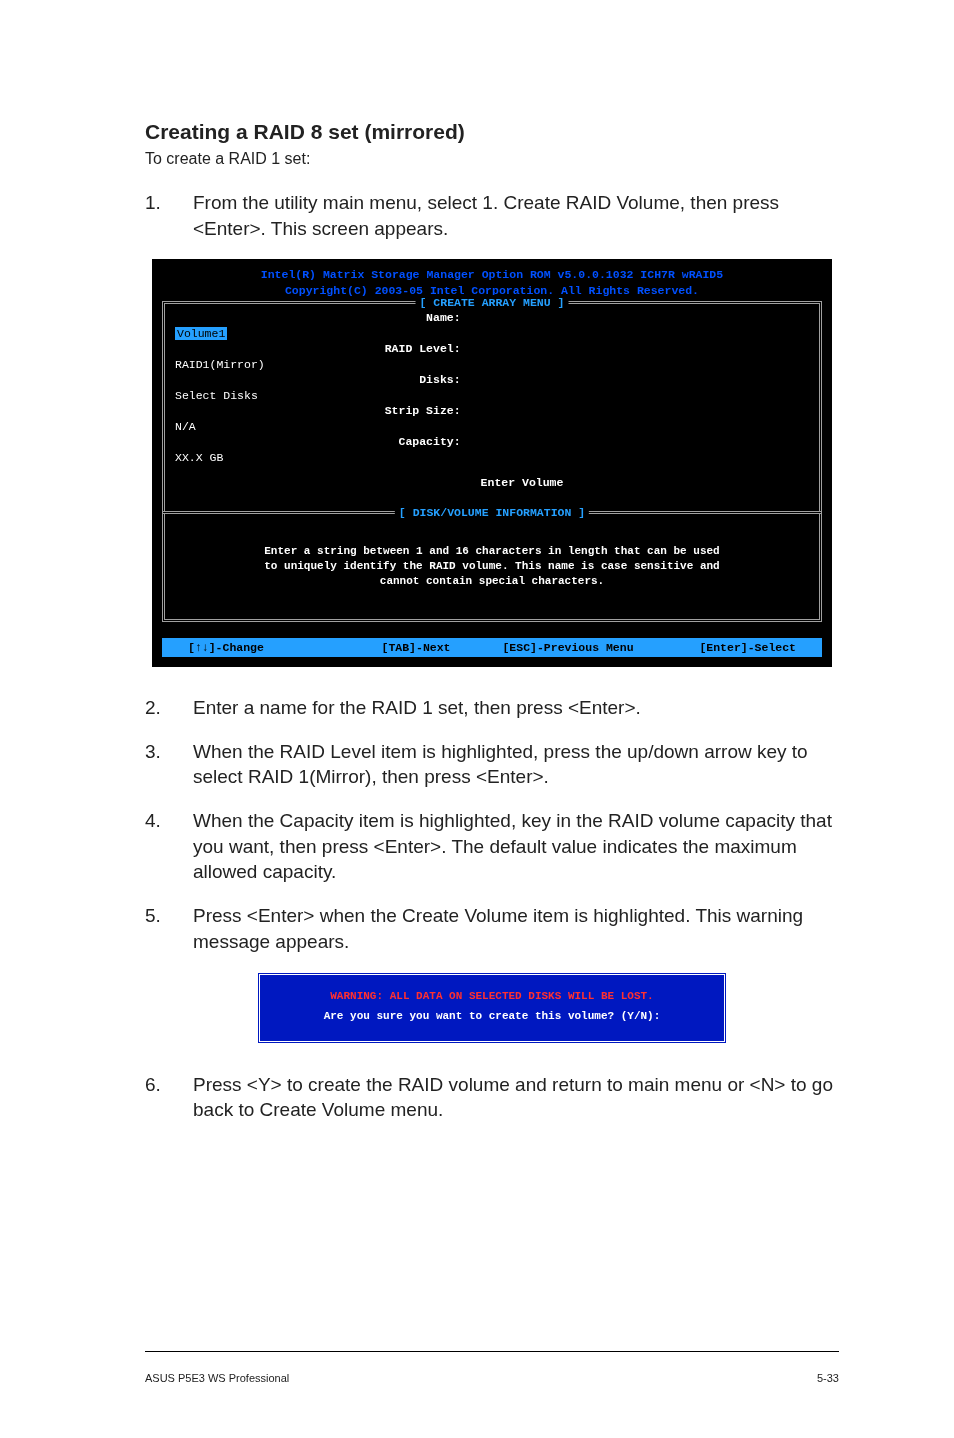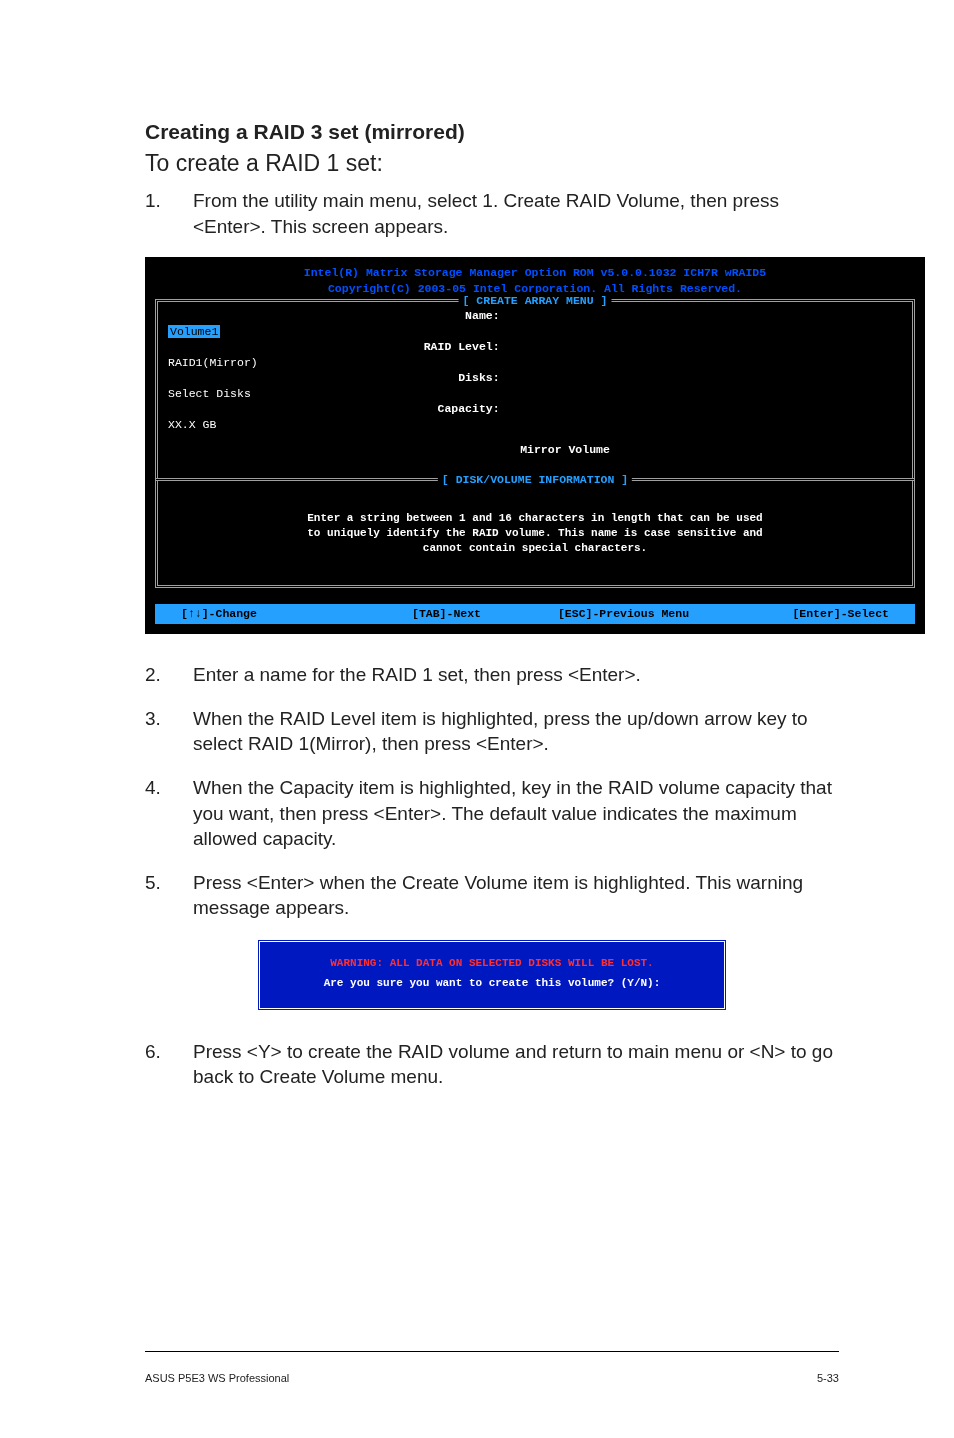--- a/index.html
+++ b/index.html
@@ -12,40 +12,40 @@
     position: relative;
     padding: 120px 115px 0 145px;
   }
   .section-title {
     font-weight: bold;
     font-size: 21px;
     color: #222;
     margin-bottom: 6px;
   }
   .intro-text {
-    font-size: 23px;
-    margin-bottom: 11px;
+    font-size: 16px;
+    margin-bottom: 22px;
   }
   .step-block {
     display: flex;
     font-size: 19px;
     line-height: 1.35;
     margin-bottom: 18px;
   }
   .step-num {
     width: 48px;
     flex-shrink: 0;
   }
   .step-text {
     flex: 1;
   }
   
   .bios-screen {
     background: #000;
-    width: 780px;
+    width: 680px;
     margin: 0 auto 28px auto;
     padding: 8px 10px 10px 10px;
     font-family: "Courier New", monospace;
     font-size: 11.5px;
     color: #fff;
     line-height: 1.35;
     position: relative;
   }
   .bios-header {
     color: #0050ff;
@@ -157,21 +157,21 @@
     border-top: 1px solid #000;
     padding-top: 20px;
     font-size: 11px;
     display: flex;
     justify-content: space-between;
   }
 </style>
 </head>
 <body>
 
-<div class="section-title">Creating a RAID 3 set (mirrored)</div>
+<div class="section-title">Creating a RAID 8 set (mirrored)</div>
 <div class="intro-text">To create a RAID 1 set:</div>
 
 <div class="step-block">
   <div class="step-num">1.</div>
   <div class="step-text">From the utility main menu, select 1. Create RAID Volume, then press &lt;Enter&gt;. This screen appears.</div>
 </div>
 
 <div class="bios-screen">
   <div class="bios-header">Intel(R) Matrix Storage Manager Option ROM v5.0.0.1032 ICH7R wRAID5</div>
   <div class="bios-header">Copyright(C) 2003-05 Intel Corporation. All Rights Reserved.</div>
@@ -184,24 +184,28 @@
     </div>
     <div class="kv-row">
       <div class="kv-key">RAID Level:</div>
       <div class="kv-val">RAID1(Mirror)</div>
     </div>
     <div class="kv-row">
       <div class="kv-key">Disks:</div>
       <div class="kv-val">Select Disks</div>
     </div>
     <div class="kv-row">
+      <div class="kv-key">Strip Size:</div>
+      <div class="kv-val">N/A</div>
+    </div>
+    <div class="kv-row">
       <div class="kv-key">Capacity:</div>
       <div class="kv-val">XX.X  GB</div>
     </div>
-    <div class="create-vol">Mirror Volume</div>
+    <div class="create-vol">Enter Volume</div>
     <div style="height:14px"></div>
   </div>
 
   <div class="bios-info-box">
     <div class="box-title">[ DISK/VOLUME INFORMATION ]</div>
     <div class="info-msg">
       <div>Enter a string between 1 and 16 characters in length that can be used</div>
       <div>to uniquely identify the RAID volume. This name is case sensitive and</div>
       <div>cannot contain special characters.</div>
     </div>

